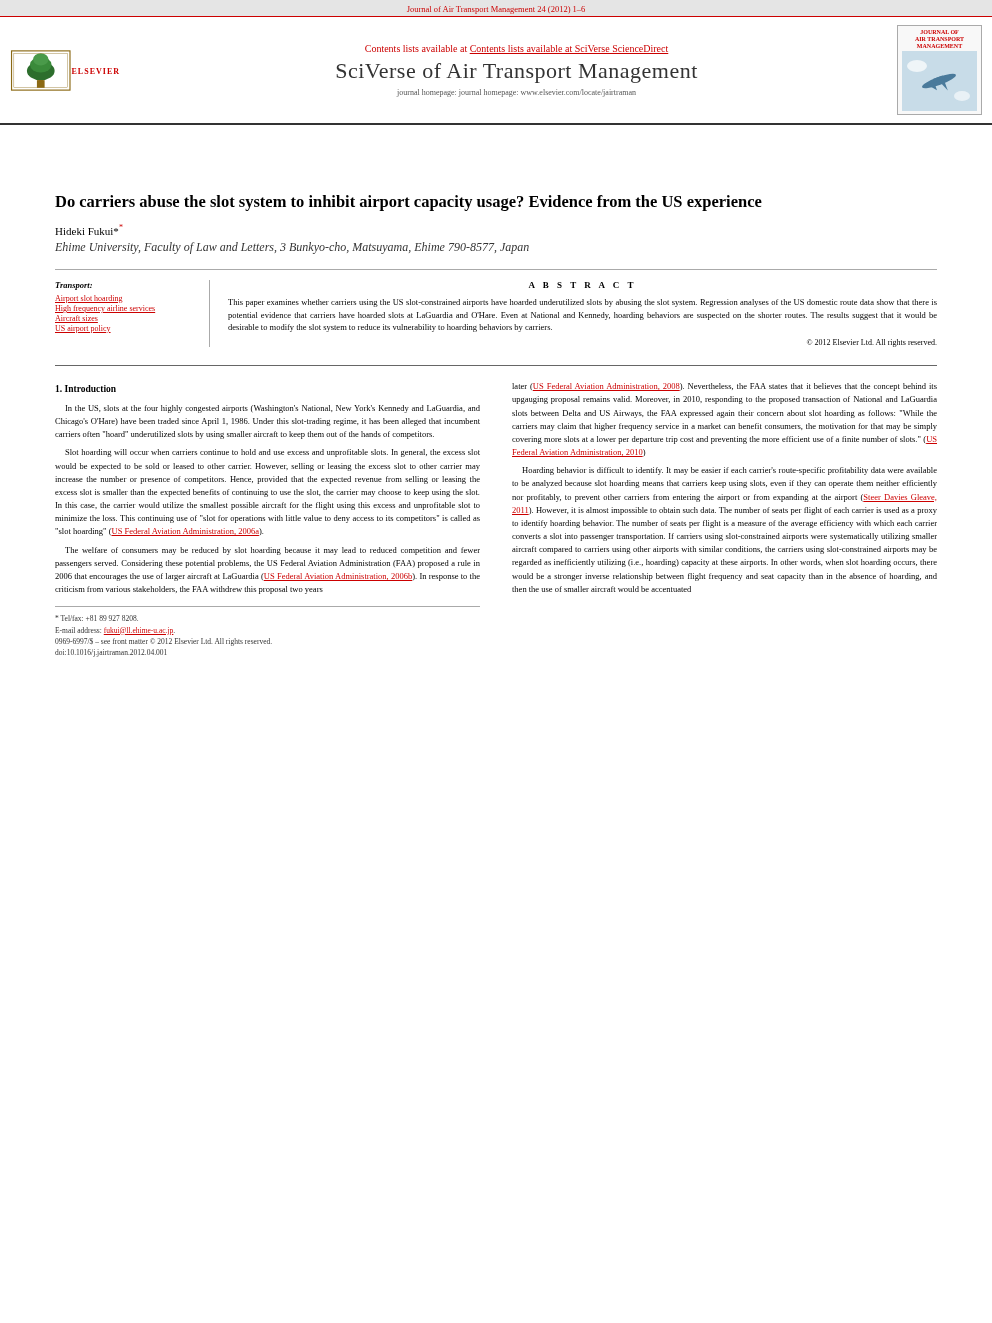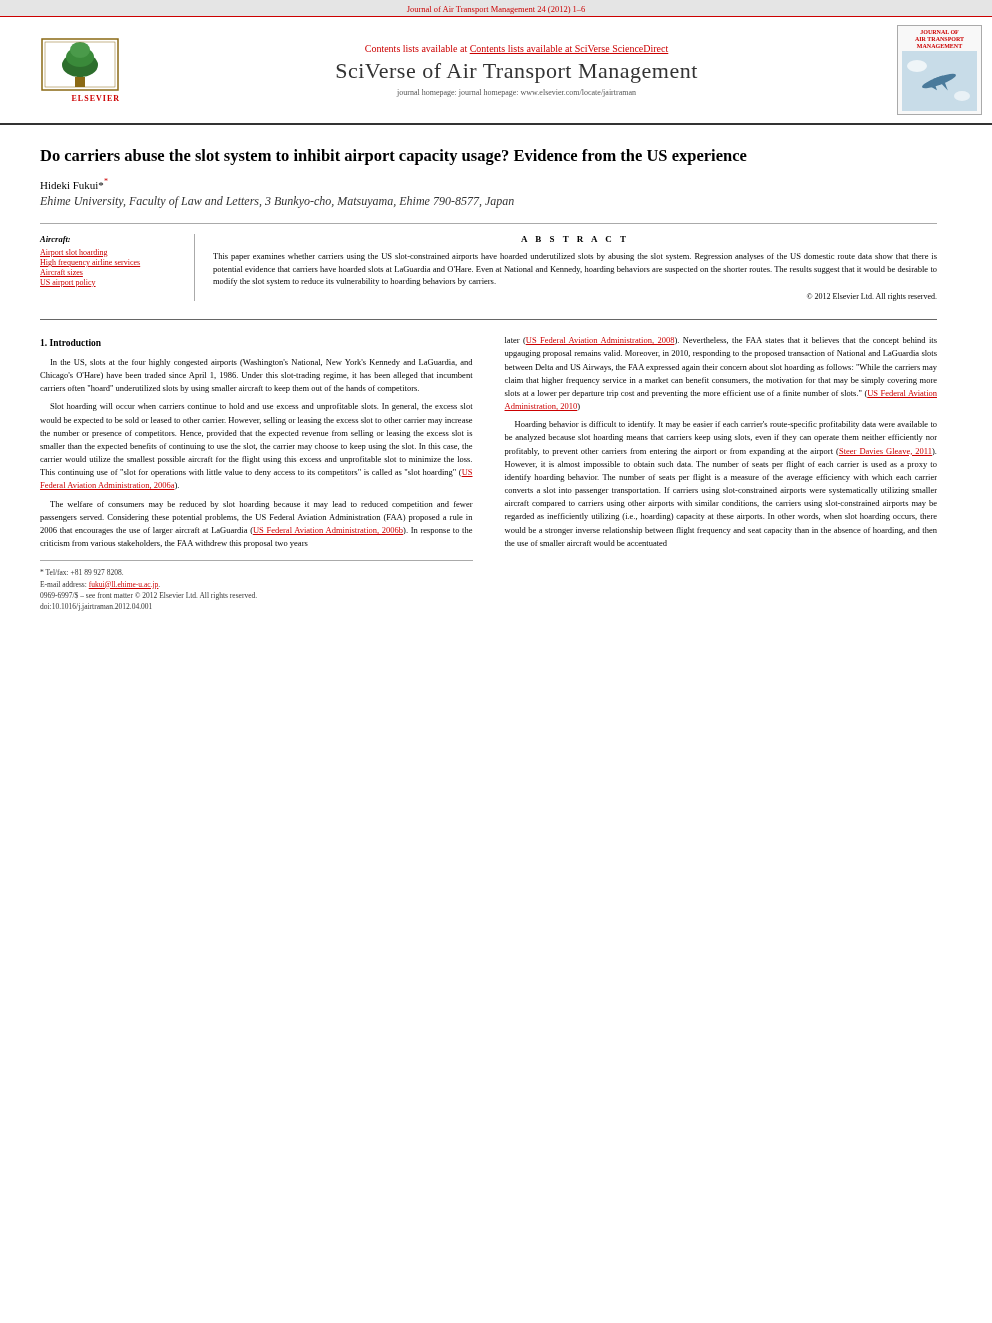--- a/index.html
+++ b/index.html
@@ -26,22 +26,21 @@
     .journal-header {
       display: flex;
       align-items: center;
       border-bottom: 2px solid #333;
       padding: 8px 10px;
       background: #fff;
     }
     .elsevier-logo {
       width: 110px;
       display: flex;
-      flex-direction: column;
-      align-items: flex-end;
+      align-items: center;
       margin-right: 16px;
     }
     .elsevier-label {
       font-size: 8px;
       color: #c00;
       font-weight: bold;
       letter-spacing: 1px;
       margin-top: 2px;
     }
     .header-center {
@@ -83,21 +82,22 @@
     .journal-thumb .thumb-title {
       color: #c00;
       font-weight: bold;
       font-size: 6px;
       text-align: center;
       line-height: 1.2;
     }
 
     
     .main-content {
-      padding: 20px 55px 20px 40px;
+      padding: 20px 55px 20px 55px;
+      margin-top: 46px;
     }
 
     
     .article-title {
       font-size: 16.5px;
       font-weight: bold;
       line-height: 1.35;
       margin-bottom: 10px;
       color: #000;
     }
@@ -293,21 +293,21 @@
 
   <div class="author-name">
     <span>Hideki Fukui*</span><sup>*</sup>
   </div>
 
   <div class="affiliation">Ehime University, Faculty of Law and Letters, 3 Bunkyo-cho, Matsuyama, Ehime 790-8577, Japan</div>
 
   <div class="abstract-section">
 
     <div class="keywords-col">
-      <div class="kw-title">Aircraft:</div>
+      <div class="kw-title">Transport:</div>
       <span class="kw-item">Airport slot hoarding</span>
       <span class="kw-item">High frequency airline services</span>
       <span class="kw-item">Aircraft sizes</span>
       <span class="kw-item">US airport policy</span>
     </div>
 
     <div class="abstract-col">
       <div class="abstract-title">A B S T R A C T</div>
       <div class="abstract-text">
         <span>This paper examines whether carriers using the US slot-constrained airports have hoarded underutilized slots by abusing the slot system. Regression analyses of the US domestic route data show that there is potential evidence that carriers have hoarded slots at LaGuardia and O'Hare. Even at National and Kennedy, hoarding behaviors are suspected on the shorter routes. The results suggest that it would be desirable to modify the slot system to reduce its vulnerability to hoarding behaviors by carriers.</span>

